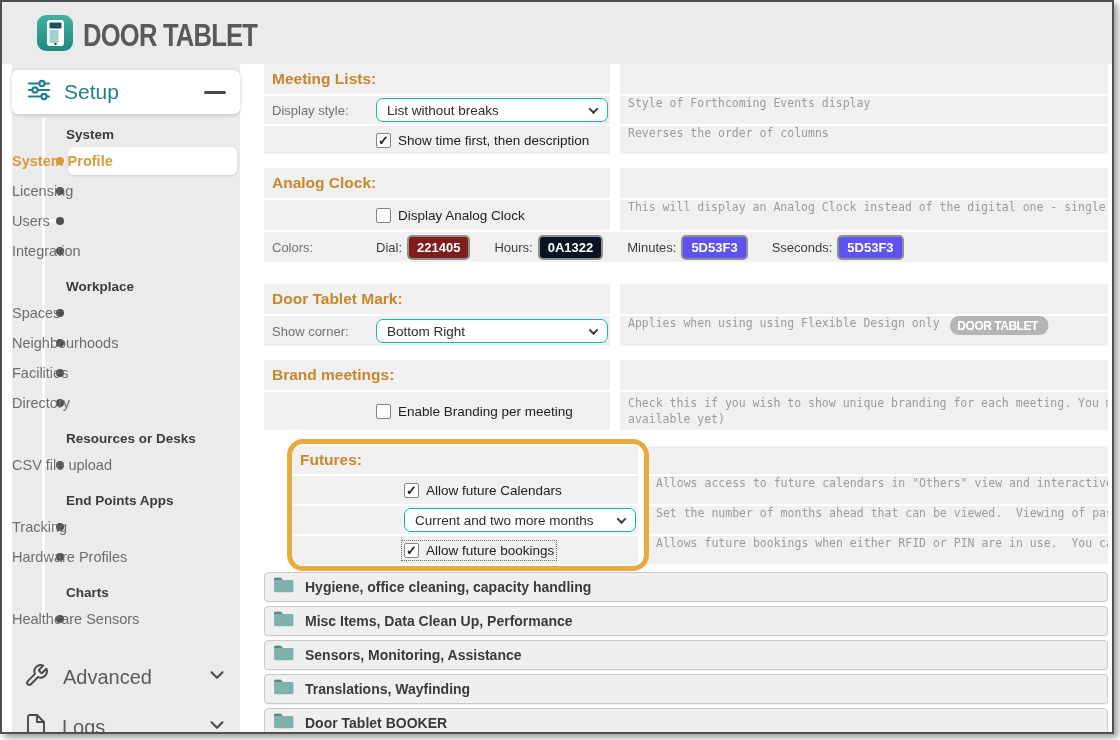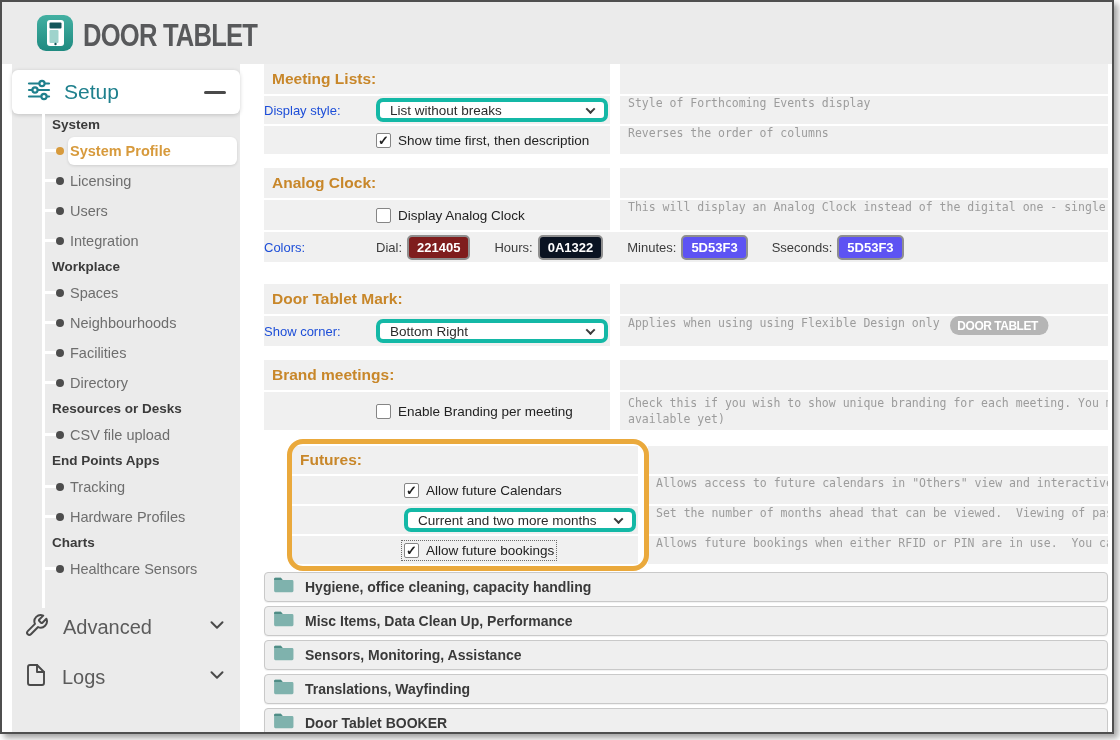--- a/index.html
+++ b/index.html
@@ -15,55 +15,55 @@
 
   
   .sidebar { position:absolute; left:10px; top:62px; width:228px; height:668px; background:#ebebeb; }
   .setup-card { position:relative; margin:6px 0 0 0; height:44px; background:#fff; border-radius:6px;
                 box-shadow:0 1px 4px rgba(0,0,0,.18); display:flex; align-items:center; padding:0 14px; cursor:pointer; }
   .setup-label { color:#1f808d; font-size:21px; margin-left:12px; flex:1; }
   .minus-bar { width:22px; height:3px; background:#4a4a4a; border-radius:2px; }
 
   .tree { position:relative; }
   .tree-line { position:absolute; left:30px; top:-6px; width:3px; height:500px; background:#fff; }
-  .s-group { position:relative; padding-left:40px; height:22px; line-height:22px;
+  .s-group { position:relative; padding-left:54px; margin-top:10px; height:22px; line-height:22px;
              font-size:13.5px; font-weight:bold; color:#3b3b3b; }
-  .s-item { position:relative; height:30px; display:flex; align-items:center; padding-left:58px;
+  .s-item { position:relative; height:30px; display:flex; align-items:center; 
             font-size:14.5px; color:#6e6e6e; cursor:pointer; }
   .s-item .conn { position:absolute; left:30px; top:50%; margin-top:-2px; width:18px; height:3px; background:#fff; }
   .s-item .dot { position:absolute; left:44px; top:50%; margin-top:-4px; width:8px; height:8px; border-radius:50%; background:#4d4d4d; }
   .s-item.active .dot { background:#d79a3c; }
   .s-item.active .pill { position:absolute; left:56px; right:3px; top:1px; bottom:1px; background:#fff; border-radius:6px;
                          box-shadow:0 1px 3px rgba(0,0,0,.12); }
   .s-item.active .s-item-label { position:relative; color:#d79a3c; font-weight:bold; }
   .s-item-label { position:relative; }
 
   .side-bottom { display:flex; align-items:center; height:50px; padding:0 12px; cursor:pointer; }
   .side-bottom .lbl { font-size:20px; color:#5b5b5b; margin-left:14px; flex:1; }
 
   
   .main { position:absolute; left:262px; top:62px; width:844px; }
   .section { position:relative; }
   .row { display:flex; margin-top:2px; }
   .h28 { height:28px; } .h30 { height:30px; } .h38 { height:38px; }
   .left-block { width:346px; background:#f0f0f0; display:flex; align-items:center; }
-  .label-col { width:112px; padding-left:0; font-size:13px; color:#1d4ed8; }
+  .label-col { width:112px; padding-left:8px; font-size:13px; color:#737373; }
   .control-col { flex:1; display:flex; align-items:center; }
   .desc-block { flex:1; margin-left:10px; background:#f0f0f0; display:flex; align-items:flex-start;
                 font-family:"DejaVu Sans Mono", monospace; font-size:11.5px; color:#9c9c9c;
                 white-space:pre; overflow:hidden; }
   .desc-block.two-line { flex-direction:column; align-items:flex-start; justify-content:center; line-height:16px; }
   .desc-block.two-line span { display:block; padding-left:0; }
   .desc-block span { padding-left:8px; }
   .title-row { height:30px; display:flex; margin-top:0; }
   .title-left { width:346px; background:#f0f0f0; display:flex; align-items:center; padding-left:8px;
                 font-size:15.5px; font-weight:bold; color:#c8872a; }
   .title-right { flex:1; margin-left:10px; background:#f0f0f0; }
 
-  .select { width:232px; height:24px; background:#fff; border:4px solid #14b8a6; border-radius:7px;
+  .select { width:232px; height:24px; background:#fff; border:1px solid #14b8a6; border-radius:7px;
             display:flex; align-items:center; justify-content:space-between; padding:0 10px;
             font-size:13.5px; color:#2b2b2b; cursor:pointer; }
   .chev { width:7px; height:7px; border-right:2px solid #3c3c3c; border-bottom:2px solid #3c3c3c;
           transform:rotate(45deg) translate(-1px,-1px); }
 
   .cb-wrap { display:flex; align-items:center; gap:7px; }
   .cb-wrap.focus-dotted { outline:1px dotted #6b6b6b; outline-offset:2px; }
   .cb { width:15px; height:15px; background:#fff; border:1px solid #858585; border-radius:2px;
         display:flex; align-items:center; justify-content:center; font-size:13px; font-weight:bold; color:#222;
         line-height:1; cursor:pointer; }

